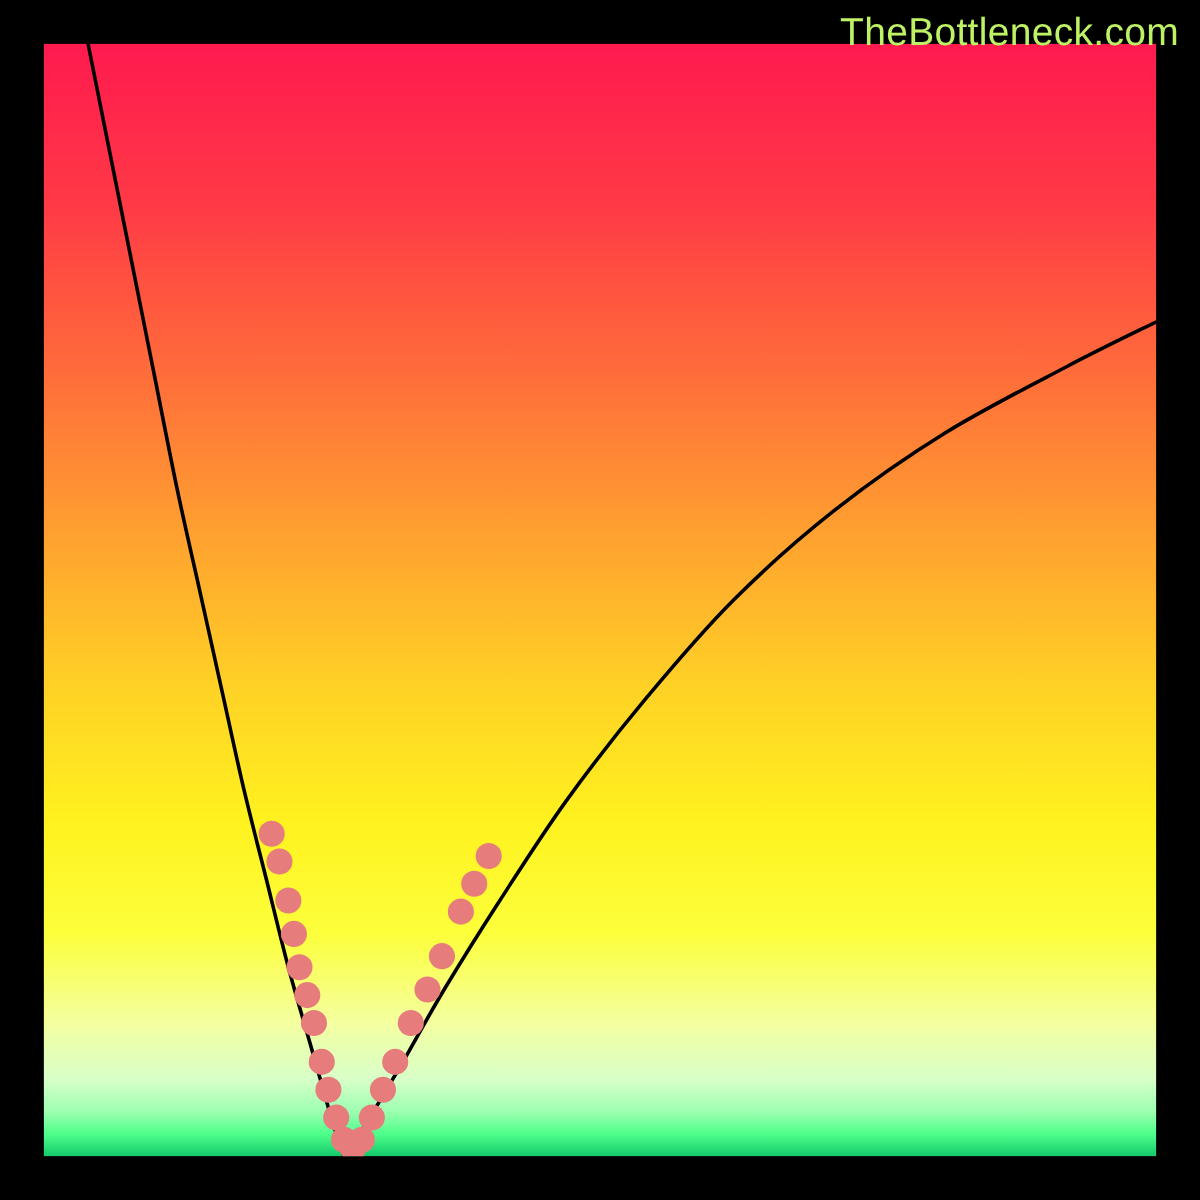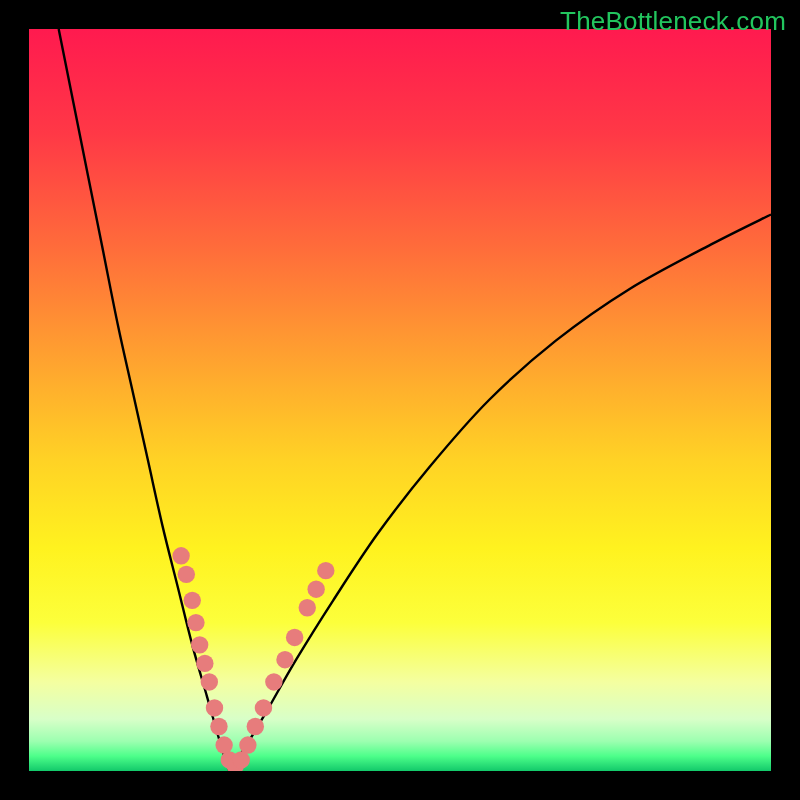--- a/index.html
+++ b/index.html
@@ -22,21 +22,21 @@
   .gradient-bg {
     position: absolute;
     left: 0; top: 0; right: 0; bottom: 0;
   }
   .watermark {
     position: absolute;
     top: 6px;
     right: 14px;
     font-size: 26px;
     font-weight: 500;
-    color: #22c55e;
+    color: #bef264;
     letter-spacing: 0.2px;
   }
   svg.curve {
     position: absolute;
     left: 0; top: 0;
   }
 </style>
 </head>
 <body>
 

